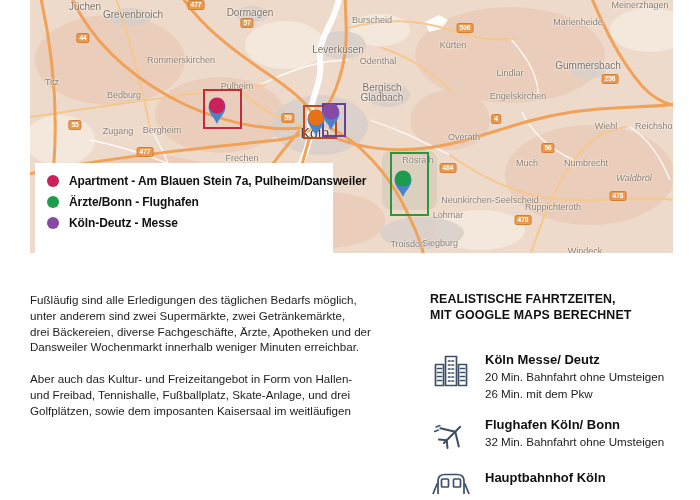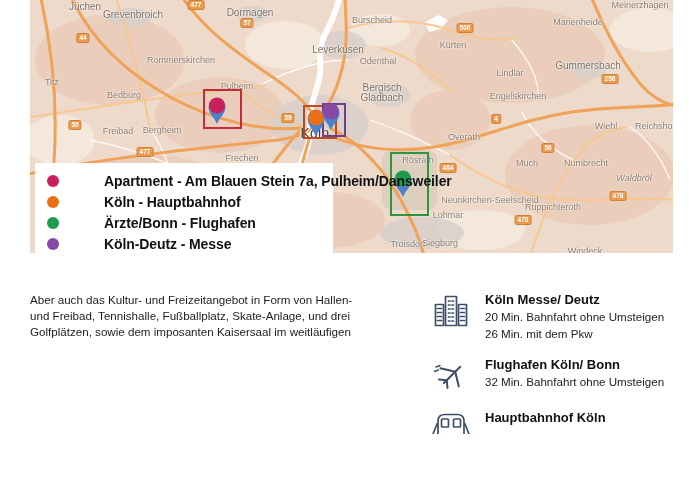--- a/index.html
+++ b/index.html
@@ -17,21 +17,21 @@
              text-shadow:0 0 2px #fff,0 0 3px #fff,0 0 3px #fff;}
   .badge{position:absolute;transform:translate(-50%,-50%);background:#ec9a4e;border:1px solid #cf8038;
          border-radius:2px;color:#fff;font-size:6.5px;font-weight:700;line-height:8px;padding:0 2px;}
   .pin-box{position:absolute;border:2px solid;background:transparent;}
   .map-pin{position:absolute;}
   
   .legend{position:absolute;left:5px;top:163px;width:298px;height:92px;background:#fff;
           padding:7px 0 0 12px;box-sizing:border-box;}
   .legend-row{display:flex;align-items:center;gap:10px;height:21px;}
   .legend-dot{width:12px;height:12px;border-radius:50%;flex:none;}
-  .legend-label{font-size:14px;font-weight:700;color:#111;white-space:nowrap;letter-spacing:-.1px;margin-left:35px;}
+  .legend-label{font-size:12px;font-weight:700;color:#111;white-space:nowrap;letter-spacing:-.1px;}
   
   .content{position:absolute;left:30px;top:292px;width:643px;display:flex;}
   .col-left{width:362px;flex:none;}
   .para{margin:0 0 16px;font-size:11.6px;line-height:15.8px;white-space:pre-line;color:#1c1c1c;}
   .col-right{margin-left:38px;width:243px;flex:none;}
   .travel-heading{margin:0 0 29px;font-size:12.4px;line-height:15.5px;font-weight:700;
                   color:#111;white-space:pre-line;letter-spacing:.1px;}
   .travel-item{display:flex;gap:13px;margin-bottom:15px;}
   .travel-icon{width:42px;flex:none;display:flex;align-items:flex-start;justify-content:center;}
   .travel-title{font-size:13px;font-weight:700;margin:0 0 2px;color:#111;}
@@ -106,21 +106,21 @@
     </svg>
     <div class="map-labels">
         <span class="town big" style="left: 55px; top: 7px;">Jüchen</span>
         <span class="town big" style="left: 103px; top: 15px;">Grevenbroich</span>
         <span class="town big" style="left: 220px; top: 13px;">Dormagen</span>
         <span class="town big" style="left: 308px; top: 50px;">Leverkusen</span>
         <span class="town" style="left: 151px; top: 60px;">Rommerskirchen</span>
         <span class="town" style="left: 22px; top: 82px;">Titz</span>
         <span class="town" style="left: 94px; top: 95px;">Bedburg</span>
         <span class="town" style="left: 207px; top: 86px;">Pulheim</span>
-        <span class="town" style="left: 88px; top: 131px;">Freibad</span>
+        <span class="town" style="left: 88px; top: 131px;">Zugang</span>
         <span class="town" style="left: 132px; top: 130px;">Bergheim</span>
         <span class="town city" style="left: 285px; top: 133px;">Köln</span>
         <span class="town" style="left: 212px; top: 158px;">Frechen</span>
         <span class="town" style="left: 342px; top: 20px;">Burscheid</span>
         <span class="town" style="left: 610px; top: 5px;">Meinerzhagen</span>
         <span class="town" style="left: 548px; top: 22px;">Marienheide</span>
         <span class="town" style="left: 423px; top: 45px;">Kürten</span>
         <span class="town" style="left: 348px; top: 61px;">Odenthal</span>
         <span class="town" style="left: 480px; top: 73px;">Lindlar</span>
         <span class="town big" style="left: 558px; top: 66px;">Gummersbach</span>
@@ -177,42 +177,44 @@
     <circle class="pin-head" cx="12" cy="11.5" r="8" fill="#1e9c4d"></circle>
   </svg>
       </div>
     <div class="legend">
       <div>
           <div class="legend-row">
             <span class="legend-dot" style="background: rgb(201, 33, 92);"></span>
             <span class="legend-label">Apartment - Am Blauen Stein 7a, Pulheim/Dansweiler</span>
           </div>
           <div class="legend-row">
-            <span class="legend-dot" style="background: rgb(232, 113, 23);"></span>
-            <span class="legend-label">Köln - Hauptbahnhof</span>
-          </div>
-          <div class="legend-row">
             <span class="legend-dot" style="background: rgb(30, 156, 77);"></span>
             <span class="legend-label">Ärzte/Bonn - Flughafen</span>
           </div>
           <div class="legend-row">
             <span class="legend-dot" style="background: rgb(134, 73, 168);"></span>
             <span class="legend-label">Köln-Deutz - Messe</span>
           </div>
         </div>
     </div>
   </div>
 
   <div class="content">
     <div class="col-left">
+      <p class="para">Fußläufig sind alle Erledigungen des täglichen Bedarfs möglich,
+unter anderem sind zwei Supermärkte, zwei Getränkemärkte,
+drei Bäckereien, diverse Fachgeschäfte, Ärzte, Apotheken und der
+Dansweiler Wochenmarkt innerhalb weniger Minuten erreichbar.</p>
       <p class="para">Aber auch das Kultur- und Freizeitangebot in Form von Hallen-
 und Freibad, Tennishalle, Fußballplatz, Skate-Anlage, und drei
 Golfplätzen, sowie dem imposanten Kaisersaal im weitläufigen</p>
     </div>
     <div class="col-right">
+      <h3 class="travel-heading">REALISTISCHE FAHRTZEITEN,
+MIT GOOGLE MAPS BERECHNET</h3>
       <div class="travel-items">
           <div class="travel-item">
             <div class="travel-icon">
               <svg width="40" height="38" viewBox="0 0 40 38" fill="none" stroke="#3c4f66" stroke-width="1.7" stroke-linecap="round" stroke-linejoin="round">
     <rect x="14.5" y="4.5" width="11" height="29"></rect>
     <path d="M17.5 9h1.5M21 9h1.5M17.5 13h1.5M21 13h1.5M17.5 17h1.5M21 17h1.5M17.5 21h1.5M21 21h1.5M17.5 25h1.5M21 25h1.5M17.5 29h1.5M21 29h1.5"></path>
     <rect x="4.5" y="12.5" width="8" height="21"></rect>
     <path d="M6.5 16.5h4M6.5 20.5h4M6.5 24.5h4M6.5 28.5h4"></path>
     <rect x="27.5" y="12.5" width="8" height="21"></rect>
     <path d="M29.5 16.5h4M29.5 20.5h4M29.5 24.5h4M29.5 28.5h4"></path>

